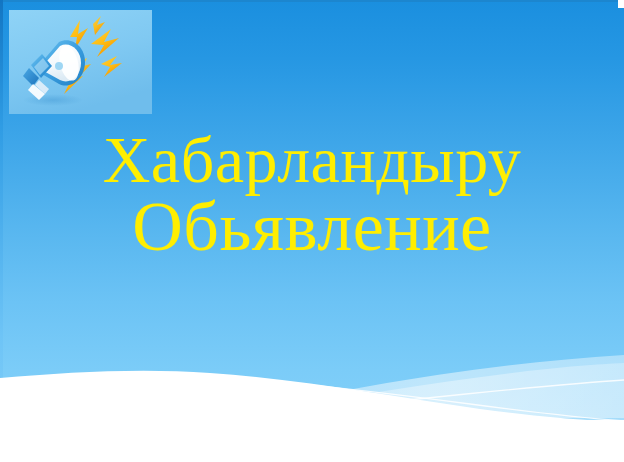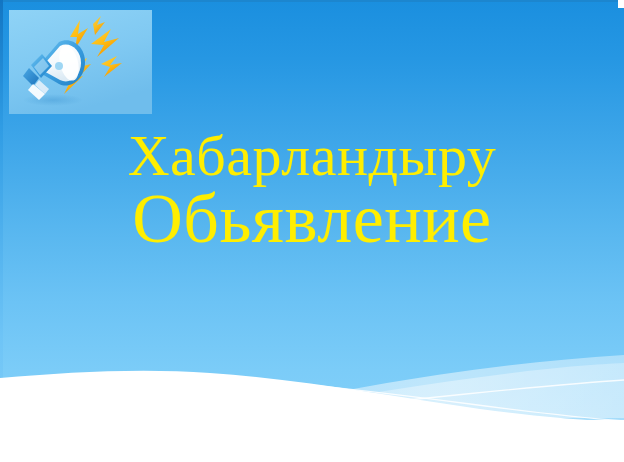--- a/index.html
+++ b/index.html
@@ -98,21 +98,21 @@
     text-align: center;
     line-height: 0.98;
     color: #ffee00;
     font-size: 70px;
     letter-spacing: 0.5px;
     white-space: nowrap;
   }
   .title-line {
     display: block;
   }
-  .title-line-1 { font-size: 58px; }
+  .title-line-1 { font-size: 66px; }
   .title-line-2 { font-size: 70px; }
 </style>
 </head>
 <body>
 
 <div id="slide">
 
   <div class="bg-gradient"></div>
   <div class="bg-edge-top"></div>
   <div class="bg-edge-left"></div>

